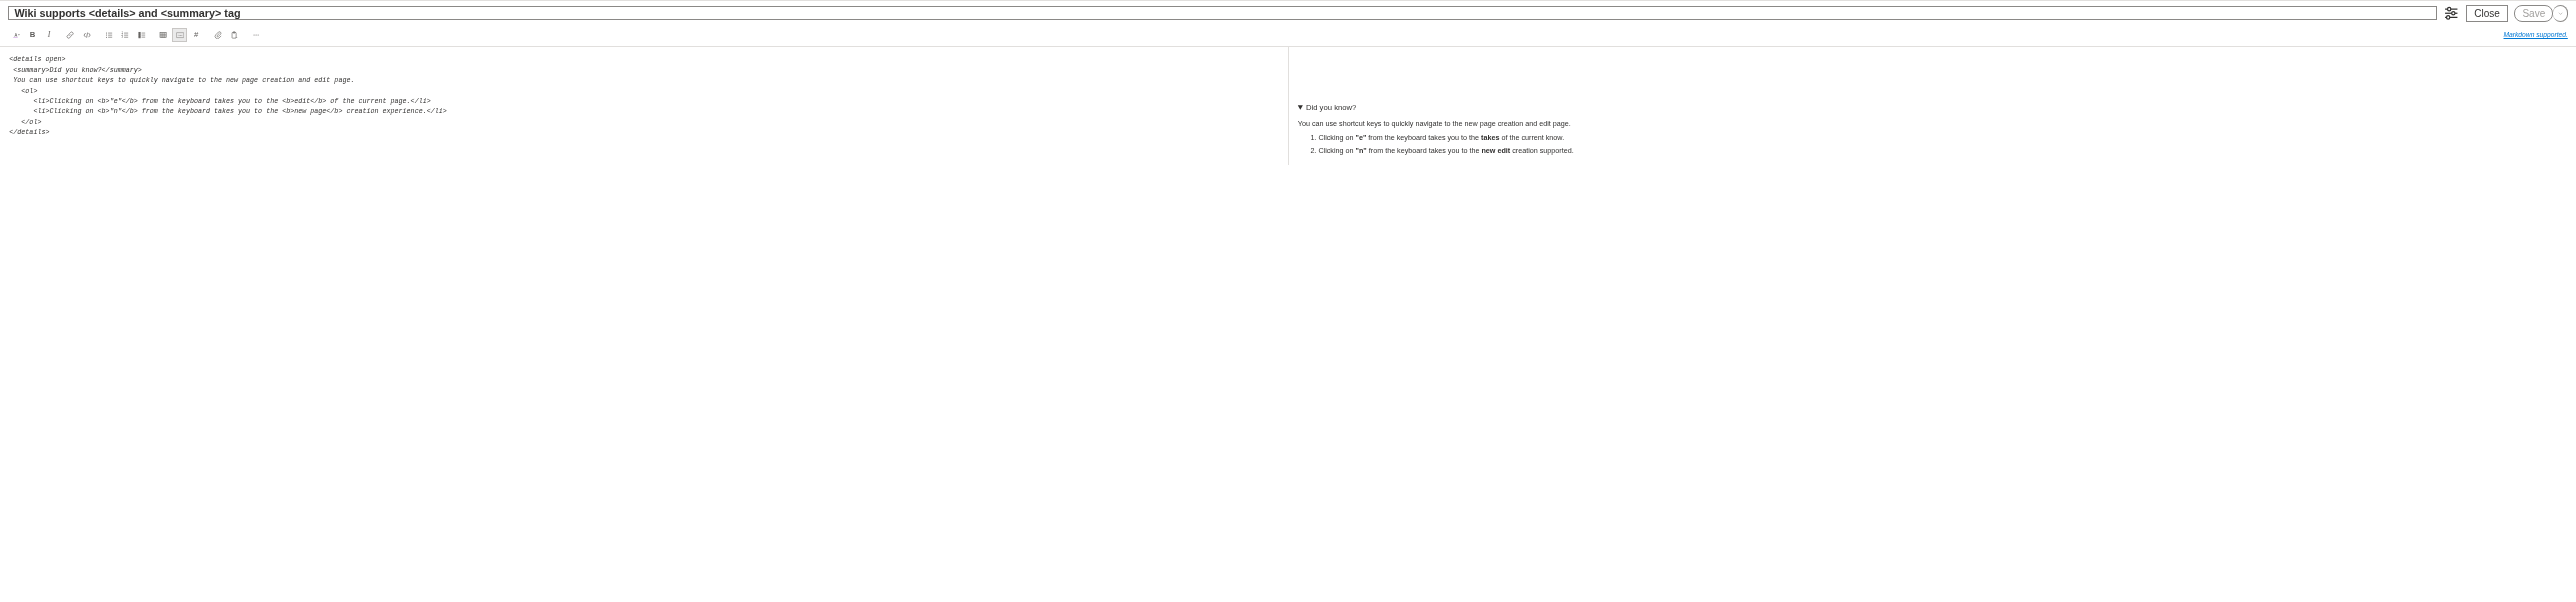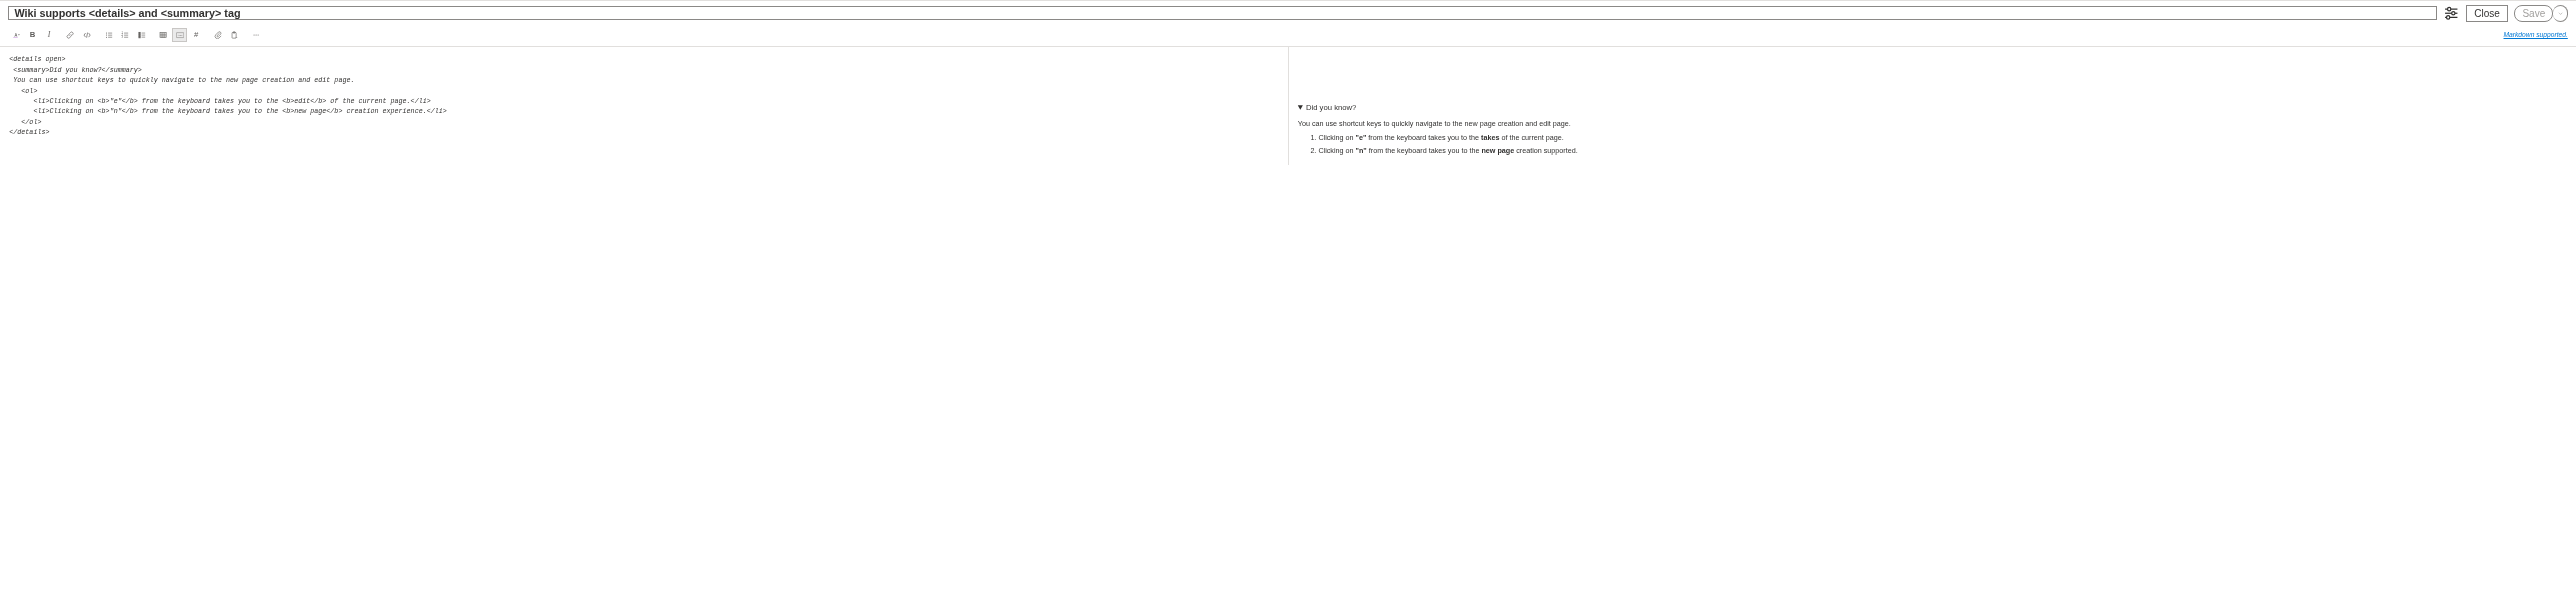--- a/index.html
+++ b/index.html
@@ -302,22 +302,22 @@
 <span>   &lt;/ol&gt;</span>
 <span>&lt;/details&gt;</span></div>
     </div>
 
     <div class="pane">
       <div class="preview">
         <details open="">
           <summary>Did you know?</summary>
           <p class="lead">You can use shortcut keys to quickly navigate to the new page creation and edit page.</p>
           <ol>
-            <li><span>Clicking on </span><b>"e"</b><span> from the keyboard takes you to the </span><b>takes</b><span> of the current page.</span></li>
-            <li><span>Clicking on </span><b>"n"</b><span> from the keyboard takes you to the </span><b>new page</b><span> creation supported.</span></li>
+            <li><span>Clicking on </span><b>"e"</b><span> from the keyboard takes you to the </span><b>takes</b><span> of the current know.</span></li>
+            <li><span>Clicking on </span><b>"n"</b><span> from the keyboard takes you to the </span><b>new edit</b><span> creation supported.</span></li>
           </ol>
         </details>
       </div>
     </div>
   </div>
 
 </div>
 
 
 </body></html>

